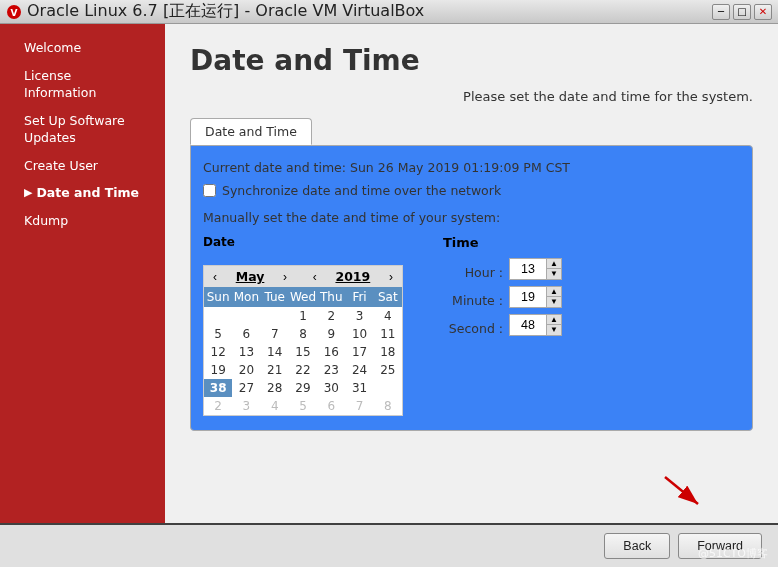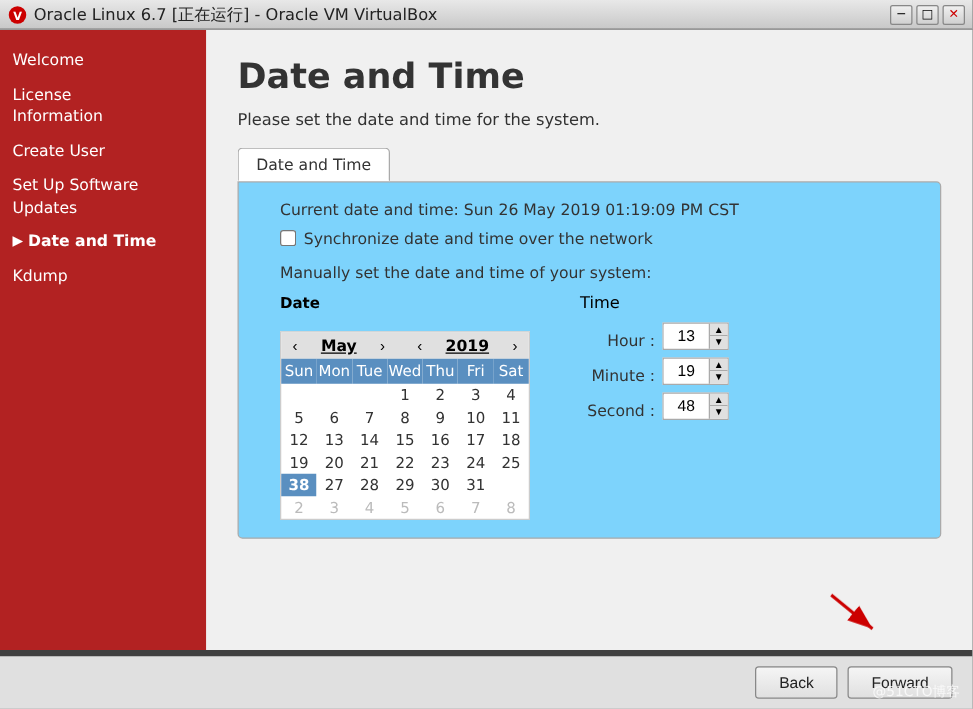--- a/index.html
+++ b/index.html
@@ -19,21 +19,21 @@
       display: flex;
       align-items: center;
       padding: 0 6px;
       border-bottom: 1px solid #999;
     }
     .titlebar-icon {
       width: 16px; height: 16px;
       margin-right: 5px;
     }
     .titlebar-title {
-      font-size: 13px;
+      font-size: 16px;
       color: #222;
       flex: 1;
     }
     .titlebar-buttons {
       display: flex;
       gap: 3px;
     }
     .titlebar-btn {
       width: 18px; height: 16px;
       background: linear-gradient(to bottom, #f0f0f0, #d0d0d0);
@@ -63,21 +63,21 @@
 
     
     .sidebar {
       width: 165px;
       background: #b22222;
       padding: 10px 0;
       display: flex;
       flex-direction: column;
     }
     .sidebar-item {
-      padding: 5px 10px;
+      padding: 5px 24px;
       color: #ffffff;
       font-size: 12.5px;
       cursor: pointer;
       display: flex;
       align-items: center;
       line-height: 1.4;
     }
     .sidebar-item.active {
       font-weight: bold;
       color: #ffffff;
@@ -99,20 +99,21 @@
       font-size: 28px;
       font-weight: bold;
       color: #333;
       margin-bottom: 12px;
     }
 
     .subtitle {
       font-size: 13px;
       color: #333;
       margin-bottom: 14px;
+      text-align: right;
     }
 
     
     .tab-bar {
       display: flex;
       margin-bottom: 0;
     }
     .tab {
       padding: 5px 14px;
       background: #d8d8d8;
@@ -125,23 +126,23 @@
     }
     .tab.active {
       background: #ffffff;
       border-bottom: 1px solid #ffffff;
       z-index: 1;
       position: relative;
     }
 
     
     .tab-content {
-      background: #7dd3fc;
+      background: #3b82f6;
       border: 1px solid #aaa;
-      padding: 14px 33px;
+      padding: 14px 12px;
       border-radius: 0 4px 4px 4px;
     }
 
     .current-time-row {
       font-size: 12.5px;
       margin-bottom: 8px;
       color: #333;
     }
 
     .sync-row {
@@ -221,21 +222,21 @@
       color: #fff;
       font-weight: bold;
     }
     .cal-grid td.other-month {
       color: #bbb;
     }
 
     
     .time-section {}
     .time-header-label {
-      font-weight: normal;
+      font-weight: bold;
       font-size: 13px;
       margin-bottom: 8px;
     }
     .time-row {
       display: flex;
       align-items: flex-end;
       margin-bottom: 6px;
       gap: 6px;
     }
     .time-label {
@@ -276,21 +277,21 @@
       padding: 0;
       line-height: 1;
     }
     .spin-btn:first-child {
       border-bottom: 1px solid #aaa;
     }
 
     
     .bottom-bar {
       background: #e0e0e0;
-      border-top: 5px solid #404040;
+      border-top: 2px solid #404040;
       padding: 8px 16px;
       display: flex;
       justify-content: flex-end;
       gap: 8px;
       align-items: center;
     }
     .btn {
       padding: 5px 18px;
       border: 1px solid #888;
       border-radius: 3px;
@@ -324,25 +325,25 @@
 <div class="window">
   <div class="content-area">
 
     <div class="sidebar">
       <div class="sidebar-item">
         <span>Welcome</span>
       </div>
       <div class="sidebar-item" style="flex-direction:column; align-items:flex-start;">
         <span>License<br>Information</span>
       </div>
+      <div class="sidebar-item" style="flex-direction:column; align-items:flex-start;">
+        <span>Set Up Software<br>Updates</span>
+      </div>
       <div class="sidebar-item">
         <span>Create User</span>
-      </div>
-      <div class="sidebar-item" style="flex-direction:column; align-items:flex-start;">
-        <span>Set Up Software<br>Updates</span>
       </div>
       <div class="sidebar-item active">
         <span class="arrow">▶ </span>
         <span>Date and Time</span>
       </div>
       <div class="sidebar-item">
         <span>Kdump</span>
       </div>
     </div>
 

